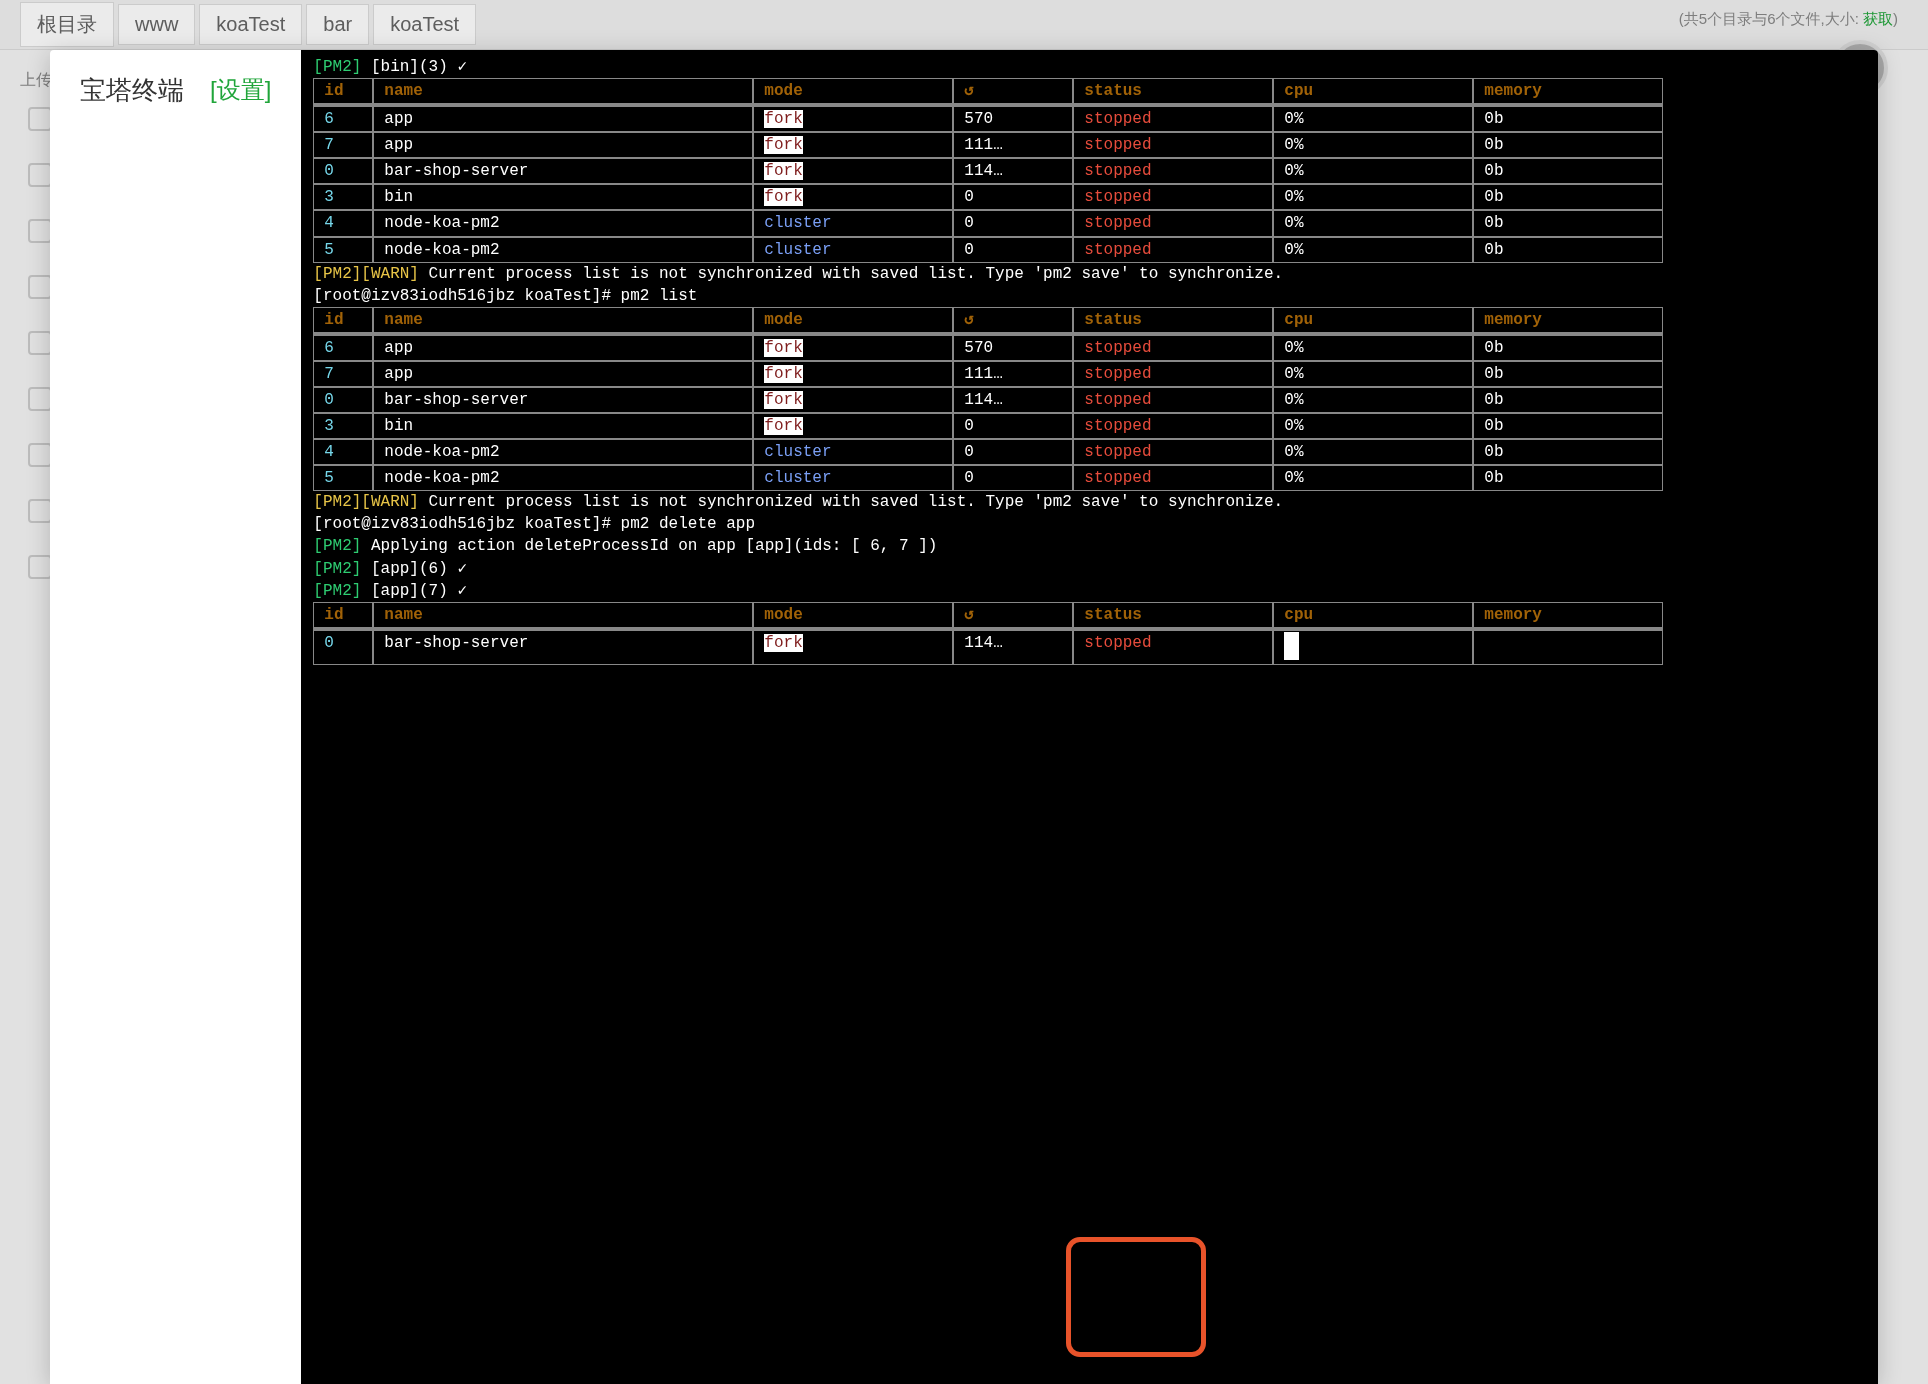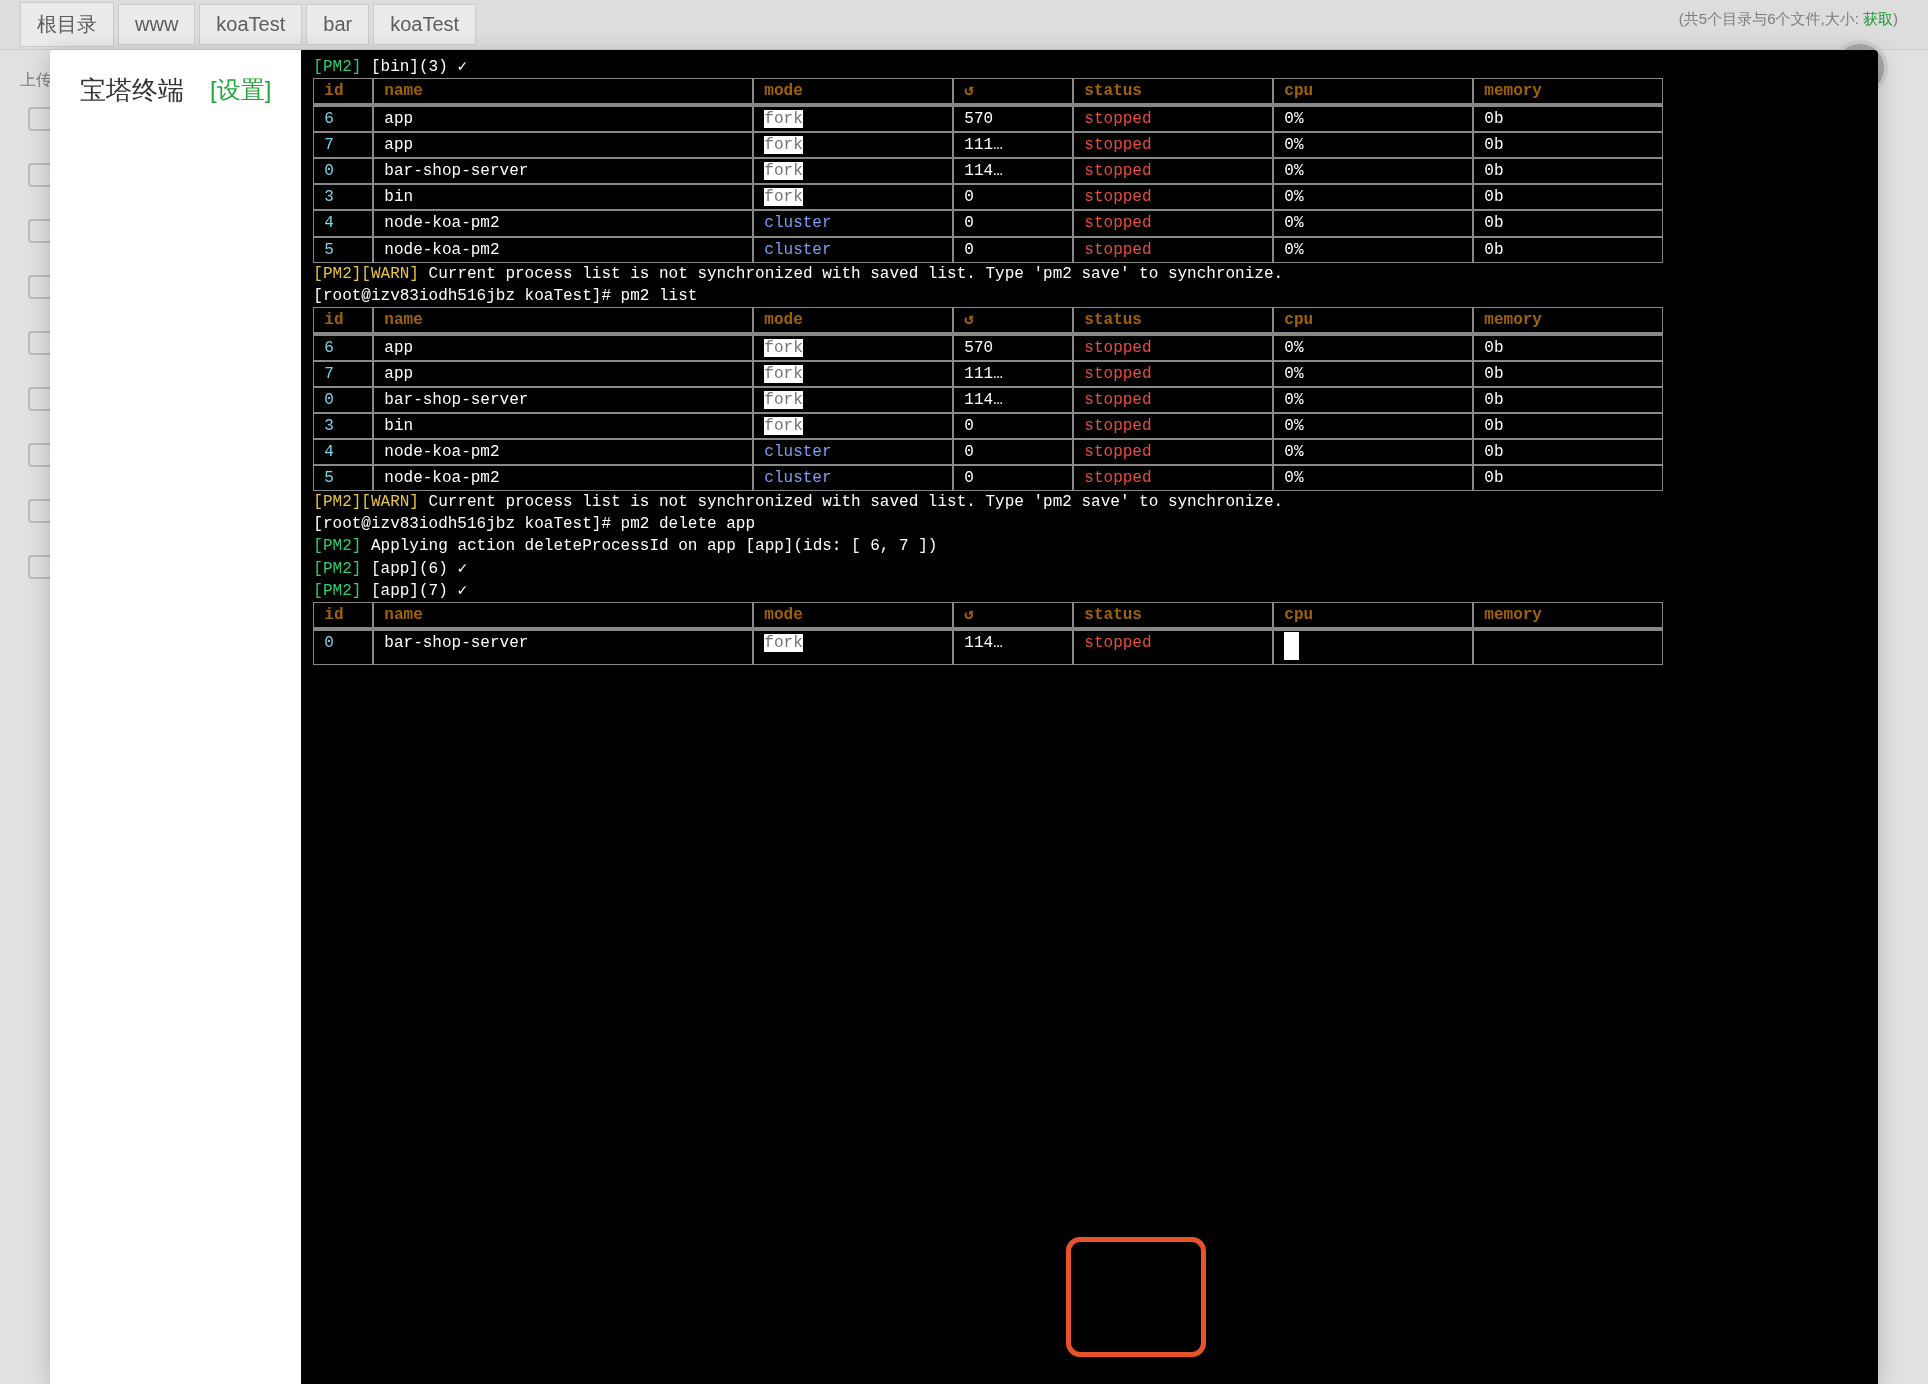--- a/index.html
+++ b/index.html
@@ -14,21 +14,21 @@
   .modal-header{height:80px;display:flex;align-items:center;padding:0 30px;font-size:26px;color:#333}
   .settings-link{color:#20a53a;margin-left:26px;font-size:24px}
   .close-btn{position:absolute;top:40px;right:40px;width:56px;height:56px;border-radius:50%;background:#a8a8a8;display:flex;align-items:center;justify-content:center;cursor:pointer;border:4px solid #d0d0d0}
   .close-btn svg{width:28px;height:28px;stroke:#fff;stroke-width:4;fill:none}
   .terminal{flex:1;background:#000;color:#fff;font-family:Liberation Mono, monospace;font-size:16px;line-height:1.38;padding:6px 12px;overflow:hidden;white-space:pre}
   .g{color:#2ecc71}   
   .y{color:#e7c447}   
   .r{color:#e74c3c}   
   .c{color:#76d7ea}   
   .b{color:#7a9ff5}   
-  .inv{background:#fff;color:#737373}
+  .inv{background:#fff;color:#7f1d1d}
   .hl-box{position:absolute;border:5px solid #e8532a;border-radius:14px;pointer-events:none}
   .cursor{display:inline-block;width:15px;height:28px;background:#fff;vertical-align:-4px}
   .tbl{display:inline-block}
   .row{display:flex}
   .cell{border:1px solid #888;padding:1px 10px;overflow:hidden;white-space:nowrap}
   .w-id{width:60px}
   .w-name{width:380px}
   .w-mode{width:200px}
   .w-re{width:120px}
   .w-status{width:200px}

